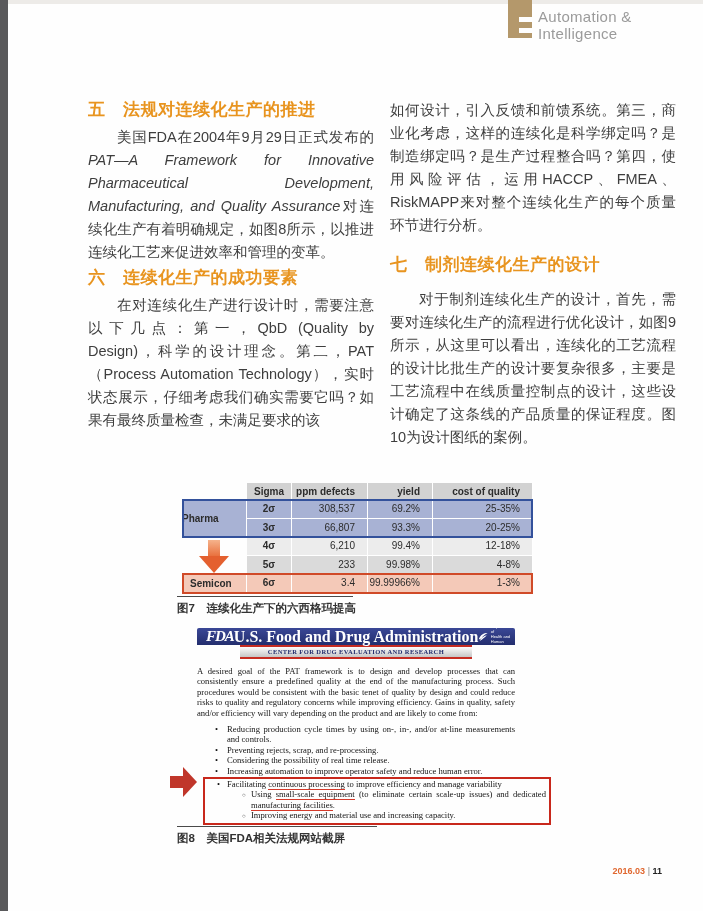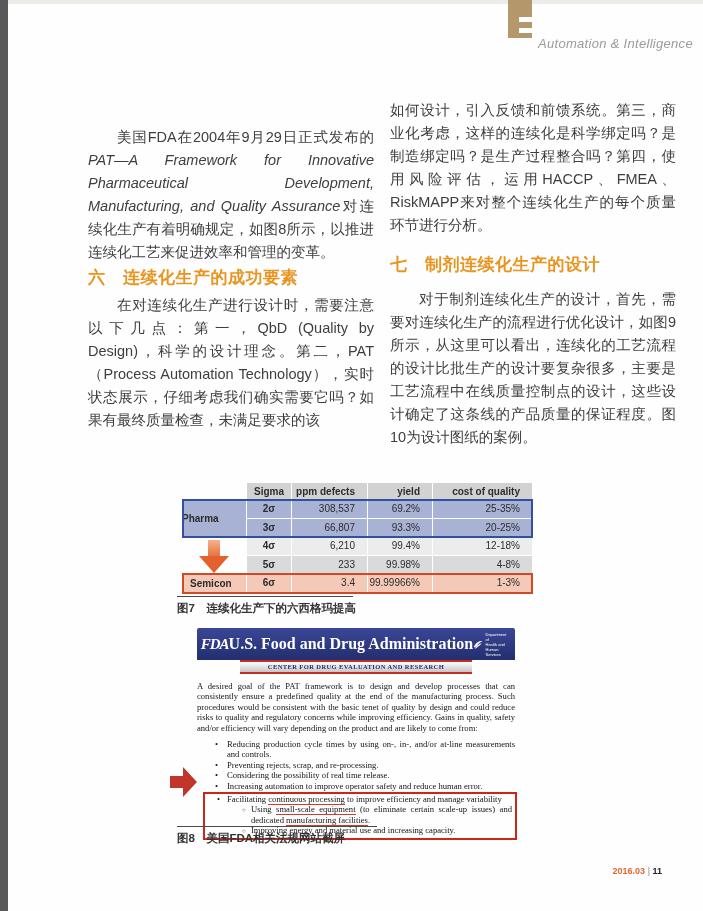--- a/index.html
+++ b/index.html
@@ -5,21 +5,21 @@
   html,body{margin:0;padding:0;background:#fff;}
   #page{position:relative;width:703px;height:911px;background:#fefefe;overflow:hidden;
         font-family:"Liberation Sans","DejaVu Sans",sans-serif;}
   .left-strip{position:absolute;left:0;top:0;width:8px;height:911px;background:#59595b;}
   .top-strip{position:absolute;left:8px;top:0;width:695px;height:4px;background:#edebe8;}
 
   
   .logo-e{position:absolute;left:508px;top:0;width:24px;height:38px;background:#b4986b;}
   .logo-e .notch{position:absolute;right:0;width:13px;height:5px;background:#fefefe;}
   .logo-e .n1{top:17px;} .logo-e .n2{top:28px;}
-  .brand{position:absolute;left:538px;top:36px;font-size:13px;color:#9b9b9b;letter-spacing:.3px;font-style:italic;}
+  .brand{position:absolute;left:538px;top:8px;font-size:15px;color:#9b9b9b;letter-spacing:.3px;}
 
   
   .col{position:absolute;width:286px;color:#3e3e3e;}
   .heading{font-size:17px;font-weight:bold;color:#e8941f;letter-spacing:.5px;}
   .para{font-size:14.5px;line-height:23px;text-align:justify;}
   .indent{text-indent:29px;}
   .lat-italic{font-style:italic;}
 
   
   .fig7{position:absolute;left:182px;top:483px;width:351px;font-size:10px;color:#2c2c2c;}
@@ -51,38 +51,38 @@
         background:linear-gradient(#f5b38c,#e9713e);}
   .dn-arrow .head{position:absolute;left:0;top:16px;width:0;height:0;
         border-left:15px solid transparent;border-right:15px solid transparent;
         border-top:17px solid #e4602f;}
 
   .fig-divider{position:absolute;height:1px;background:#4a4a4a;}
   .fig-caption{position:absolute;font-size:11.5px;color:#333;font-weight:bold;}
 
   
   .fda{position:absolute;left:197px;top:628px;width:318px;}
-  .fda-banner{height:32px;background:linear-gradient(#3a4796,#232e6e);display:flex;
-        align-items:center;border-radius:2px 2px 0 0;justify-content:flex-end;}
+  .fda-banner{height:17px;background:linear-gradient(#3a4796,#232e6e);display:flex;
+        align-items:center;border-radius:2px 2px 0 0;}
   .fda-logo{margin-left:9px;color:#fff;font-family:"Liberation Serif",serif;
         font-weight:bold;font-style:italic;font-size:15px;letter-spacing:-1px;}
   .fda-title{flex:1;text-align:center;color:#fff;font-family:"Liberation Serif",serif;
         font-size:16px;font-weight:bold;white-space:nowrap;}
   .hhs{display:flex;align-items:center;margin-right:6px;gap:2px;}
   .hhs-text{color:#fff;font-size:4px;line-height:5px;}
   .fda-band{margin:0 auto;width:232px;height:10px;border-top:2px solid #c62c22;
         border-bottom:2px solid #c62c22;background:linear-gradient(#fdfdfd,#c6c6c6);
         text-align:center;font-size:6.5px;font-weight:bold;color:#232e6e;
         letter-spacing:.4px;line-height:10px;font-family:"Liberation Serif",serif;}
   .fda-body{margin-top:7px;font-family:"Liberation Serif",serif;font-size:8.6px;
         line-height:10.4px;color:#141414;text-align:justify;}
   .fda-ul{margin:7px 0 0 0;padding:0 0 0 28px;list-style:none;}
   .fda-ul li{position:relative;padding-left:2px;}
   .fda-ul li::before{content:"\2022";position:absolute;left:-10px;}
-  .hl-box{margin:1px 0 0 6px;width:314px;box-sizing:border-box;border:2px solid #c8281c;
+  .hl-box{margin:1px 0 0 6px;width:348px;box-sizing:border-box;border:2px solid #c8281c;
         padding:0 3px 2px 22px;position:relative;font-family:"Liberation Serif",serif;
         font-size:8.6px;line-height:10.4px;color:#141414;}
   .hl-main{position:relative;}
   .hl-main::before{content:"\2022";position:absolute;left:-10px;}
   .hl-sub{margin:0;padding:0 0 0 24px;list-style:none;}
   .hl-sub li{position:relative;text-align:justify;}
   .hl-sub li::before{content:"\25CB";position:absolute;left:-9px;font-size:6px;top:1px;}
   .red-underline{border-bottom:1px solid #d43a2a;}
   .r-arrow{position:absolute;left:-27px;top:139px;width:27px;height:30px;}
   .r-arrow .stem{position:absolute;left:0;top:9px;width:13px;height:12px;background:#c0362a;}
@@ -101,20 +101,23 @@
 <div id="page">
   <div class="left-strip"></div>
   <div class="top-strip"></div>
 
   <div class="logo-e">
     <div class="notch n1"></div>
     <div class="notch n2"></div>
   </div>
   <div class="brand">Automation &amp; Intelligence</div>
 
+  <div class="col" style="left:88px;top:98px;">
+    <div class="heading">五　法规对连续化生产的推进</div>
+  </div>
   <div class="col para indent" style="left:88px;top:126px;">
     <span>美国FDA在2004年9月29日正式发布的</span><span class="lat-italic">PAT—A Framework for Innovative Pharmaceutical Development, Manufacturing, and Quality Assurance</span><span>对连续化生产有着明确规定，如图8所示，以推进连续化工艺来促进效率和管理的变革。</span>
   </div>
 
   <div class="col" style="left:88px;top:266px;">
     <div class="heading">六　连续化生产的成功要素</div>
   </div>
   <div class="col para indent" style="left:88px;top:294px;">在对连续化生产进行设计时，需要注意以下几点：第一，QbD (Quality by Design)，科学的设计理念。第二，PAT（Process Automation Technology），实时状态展示，仔细考虑我们确实需要它吗？如果有最终质量检查，未满足要求的该</div>
 
   <div class="col para" style="left:390px;top:99px;">如何设计，引入反馈和前馈系统。第三，商业化考虑，这样的连续化是科学绑定吗？是制造绑定吗？是生产过程整合吗？第四，使用风险评估，运用HACCP、FMEA、RiskMAPP来对整个连续化生产的每个质量环节进行分析。</div>

